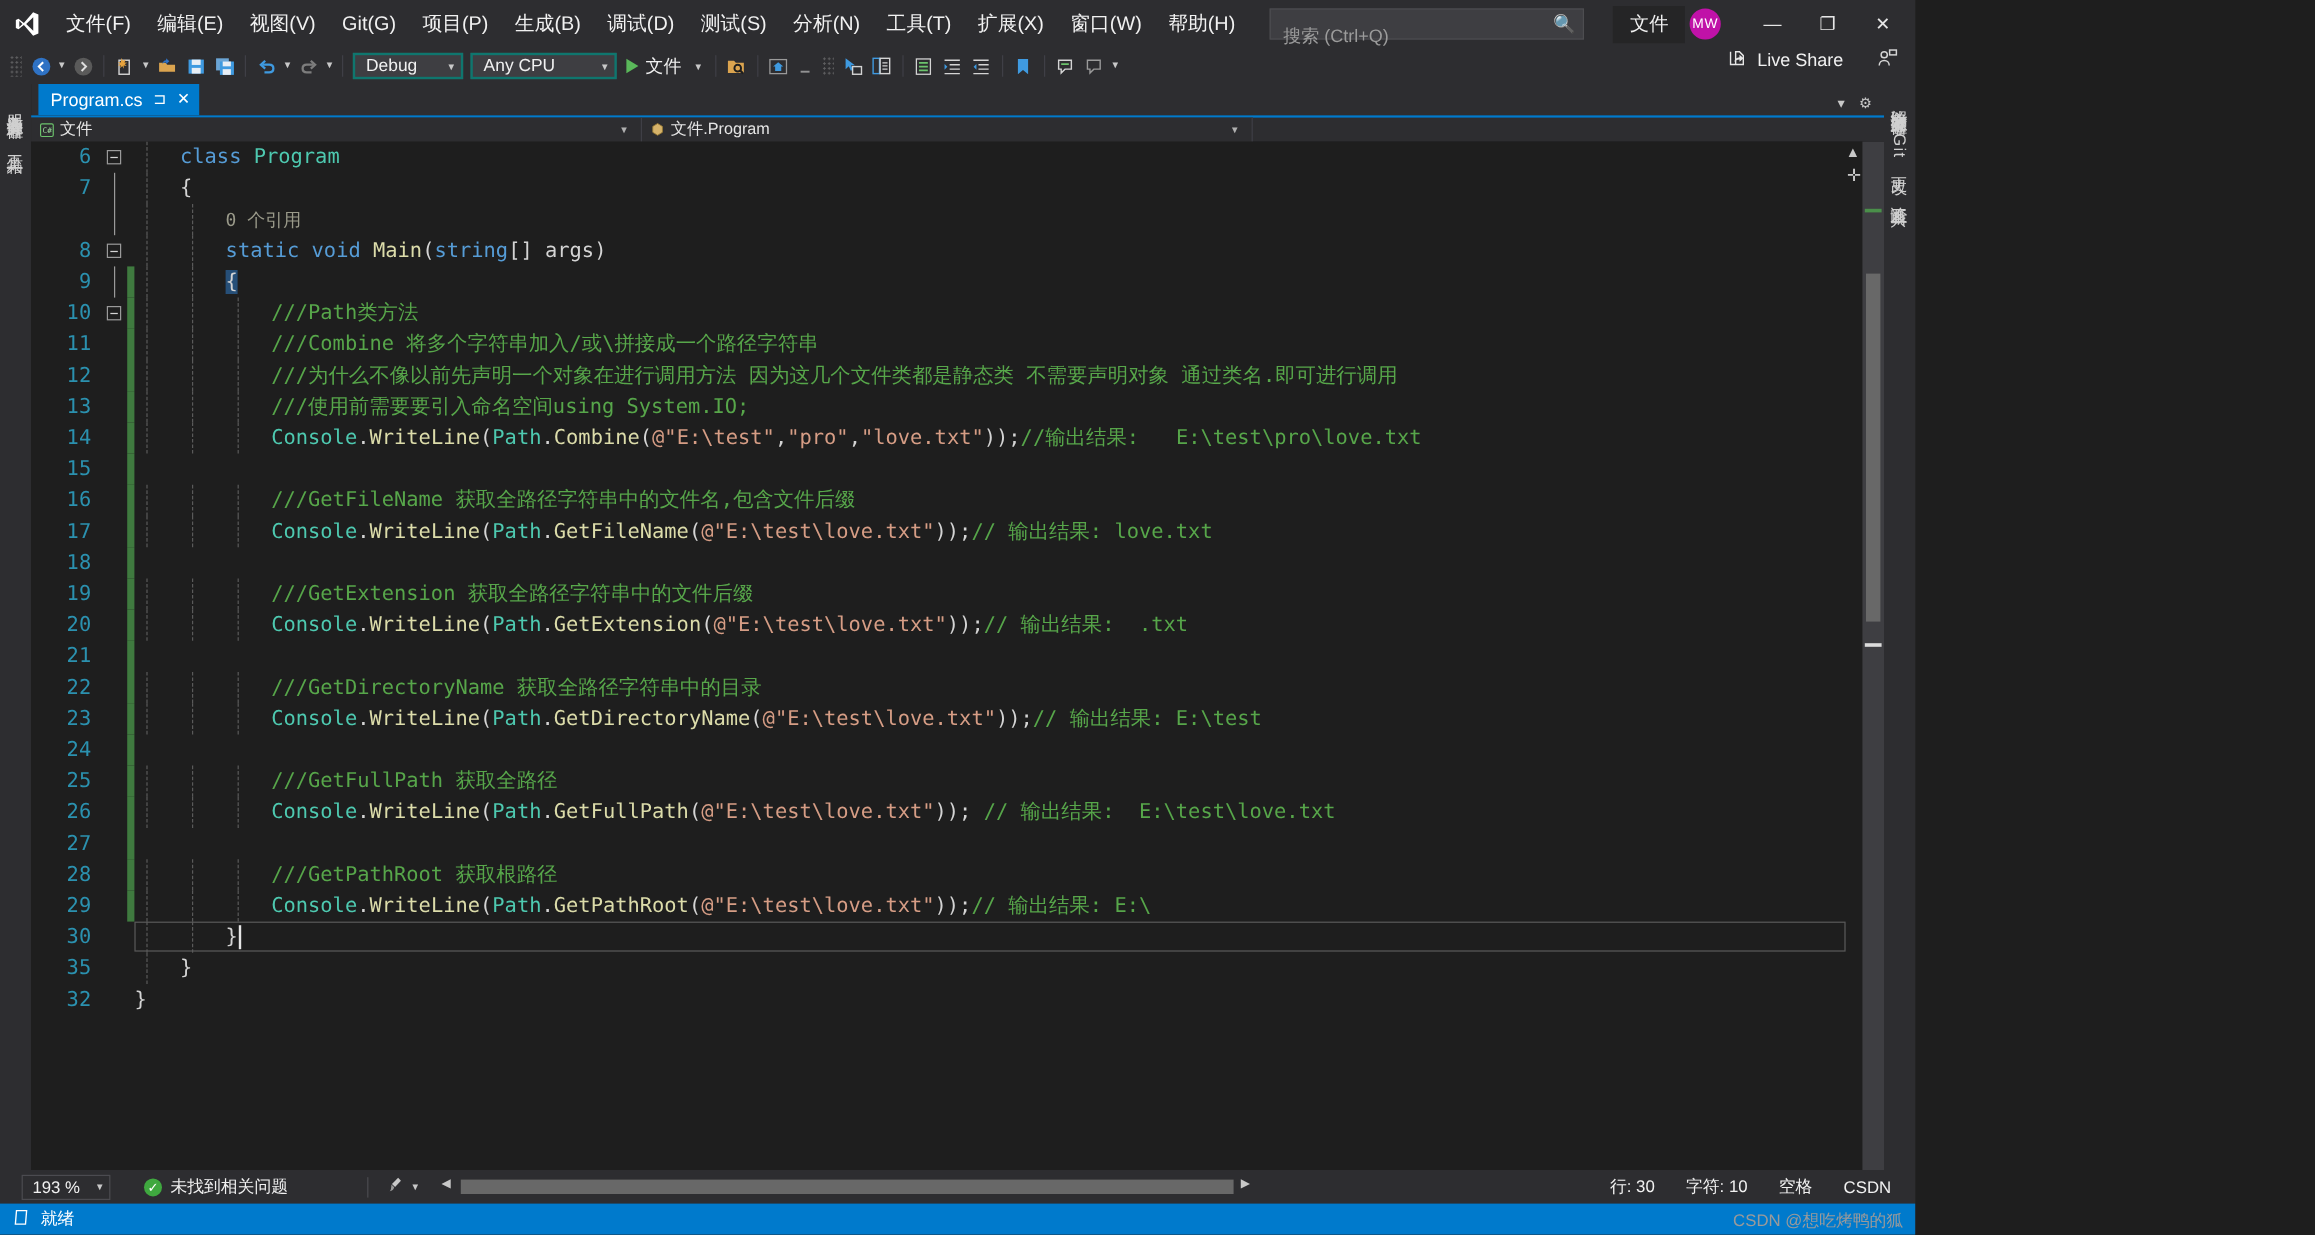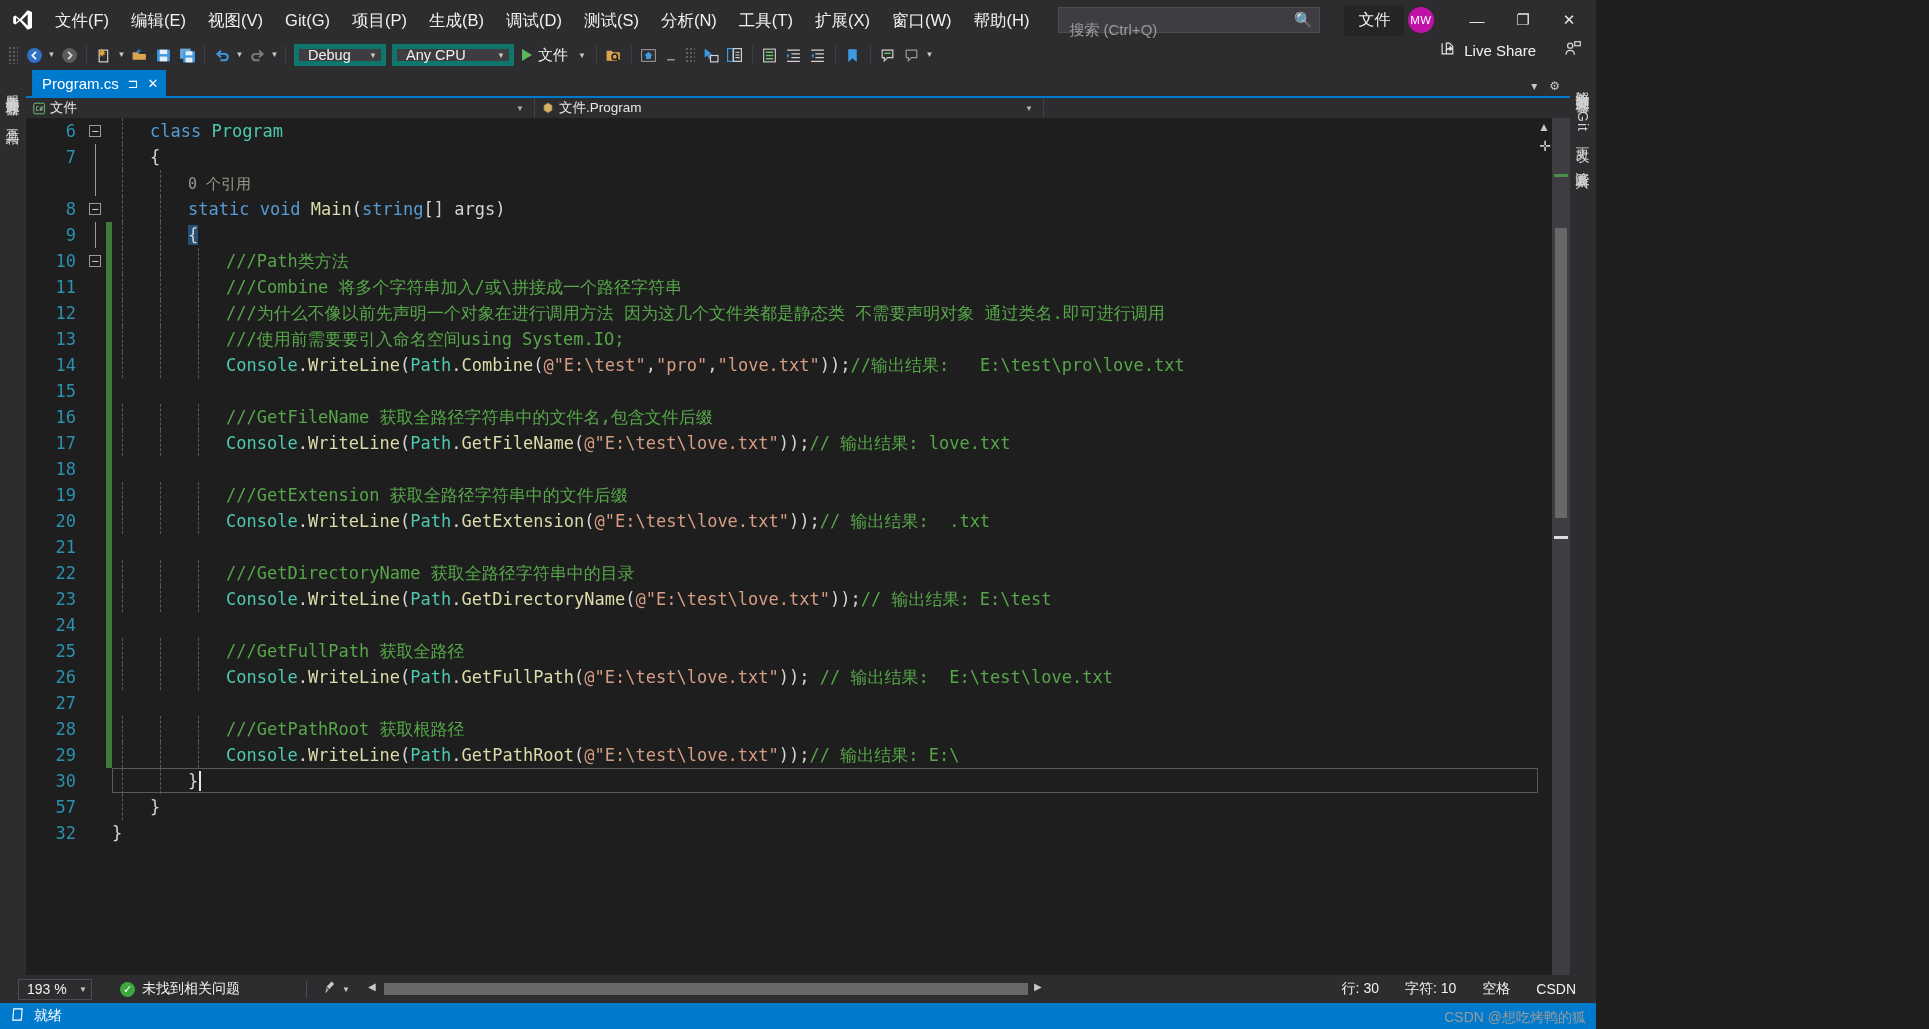--- a/index.html
+++ b/index.html
@@ -48,21 +48,21 @@
     flex:0 0 30px; padding-left:8px; gap:0px;
   }
   .grip { width:10px; height:18px; opacity:.45;
     background-image: radial-gradient(#9a9a9a 35%, transparent 36%);
     background-size:4px 4px; margin-right:4px;}
   .tbtn { height:26px; min-width:24px; display:flex; align-items:center; justify-content:center; padding:0 3px; color:#c8c8c8;}
   .tbtn svg { width:17px; height:17px; }
   .caret { width:11px; text-align:center; color:#c8c8c8; font-size:8px; line-height:26px;}
   .tsep { width:1px; height:18px; background:#3f3f46; margin:0 5px; }
   .combo {
-    height:22px; background:#3e3e42; border:5px solid #0f766e; color:#f1f1f1;
+    height:22px; background:#3e3e42; border:2px solid #0f766e; color:#f1f1f1;
     font-size:14.5px; display:flex; align-items:center; padding:0 4px 0 9px; margin:0 3px;
   }
   .combo .cval{flex:1; white-space:nowrap;}
   .combo .cdd{font-size:8px; color:#c8c8c8; padding-left:10px;}
   .run-btn{display:flex;align-items:center;gap:6px;height:26px;padding:0 5px;color:#f1f1f1;font-size:15px;}
   .tri{width:0;height:0;border-left:10px solid #5ab85a;border-top:6.5px solid transparent;border-bottom:6.5px solid transparent;}
 
   
   .bodyrow { flex:1; display:flex; min-height:0; }
   .vtabs { width:26px; background:#2d2d30; display:flex; flex-direction:column; align-items:center; padding-top:14px; gap:26px;}
@@ -406,21 +406,21 @@
             <div class="row"><div class="gut-num">21</div><div class="fold"></div><div class="chbar green"></div><div class="codecell" style="padding-left: 114px; position: relative;"><span style="position: absolute; top: 0px; bottom: 0px; width: 0px; border-left: 1px dashed rgb(90, 90, 90); left: 10px;"></span><span style="position: absolute; top: 0px; bottom: 0px; width: 0px; border-left: 1px dashed rgb(90, 90, 90); left: 48px;"></span><span style="position: absolute; top: 0px; bottom: 0px; width: 0px; border-left: 1px dashed rgb(90, 90, 90); left: 86px;"></span></div></div>
             <div class="row"><div class="gut-num">22</div><div class="fold"></div><div class="chbar green"></div><div class="codecell" style="padding-left: 114px; position: relative;"><span style="position: absolute; top: 0px; bottom: 0px; width: 0px; border-left: 1px dashed rgb(90, 90, 90); left: 10px;"></span><span style="position: absolute; top: 0px; bottom: 0px; width: 0px; border-left: 1px dashed rgb(90, 90, 90); left: 48px;"></span><span style="position: absolute; top: 0px; bottom: 0px; width: 0px; border-left: 1px dashed rgb(90, 90, 90); left: 86px;"></span><span class="cmt">///GetDirectoryName 获取全路径字符串中的目录</span></div></div>
             <div class="row"><div class="gut-num">23</div><div class="fold"></div><div class="chbar green"></div><div class="codecell" style="padding-left: 114px; position: relative;"><span style="position: absolute; top: 0px; bottom: 0px; width: 0px; border-left: 1px dashed rgb(90, 90, 90); left: 10px;"></span><span style="position: absolute; top: 0px; bottom: 0px; width: 0px; border-left: 1px dashed rgb(90, 90, 90); left: 48px;"></span><span style="position: absolute; top: 0px; bottom: 0px; width: 0px; border-left: 1px dashed rgb(90, 90, 90); left: 86px;"></span><span class="typ">Console</span><span class="punc">.</span><span class="mth">WriteLine</span><span class="punc">(</span><span class="typ">Path</span><span class="punc">.</span><span class="mth">GetDirectoryName</span><span class="punc">(</span><span class="str">@"E:\test\love.txt"</span><span class="punc">));</span><span class="cmt">// 输出结果: E:\test</span></div></div>
             <div class="row"><div class="gut-num">24</div><div class="fold"></div><div class="chbar green"></div><div class="codecell" style="padding-left: 114px; position: relative;"><span style="position: absolute; top: 0px; bottom: 0px; width: 0px; border-left: 1px dashed rgb(90, 90, 90); left: 10px;"></span><span style="position: absolute; top: 0px; bottom: 0px; width: 0px; border-left: 1px dashed rgb(90, 90, 90); left: 48px;"></span><span style="position: absolute; top: 0px; bottom: 0px; width: 0px; border-left: 1px dashed rgb(90, 90, 90); left: 86px;"></span></div></div>
             <div class="row"><div class="gut-num">25</div><div class="fold"></div><div class="chbar green"></div><div class="codecell" style="padding-left: 114px; position: relative;"><span style="position: absolute; top: 0px; bottom: 0px; width: 0px; border-left: 1px dashed rgb(90, 90, 90); left: 10px;"></span><span style="position: absolute; top: 0px; bottom: 0px; width: 0px; border-left: 1px dashed rgb(90, 90, 90); left: 48px;"></span><span style="position: absolute; top: 0px; bottom: 0px; width: 0px; border-left: 1px dashed rgb(90, 90, 90); left: 86px;"></span><span class="cmt">///GetFullPath 获取全路径</span></div></div>
             <div class="row"><div class="gut-num">26</div><div class="fold"></div><div class="chbar green"></div><div class="codecell" style="padding-left: 114px; position: relative;"><span style="position: absolute; top: 0px; bottom: 0px; width: 0px; border-left: 1px dashed rgb(90, 90, 90); left: 10px;"></span><span style="position: absolute; top: 0px; bottom: 0px; width: 0px; border-left: 1px dashed rgb(90, 90, 90); left: 48px;"></span><span style="position: absolute; top: 0px; bottom: 0px; width: 0px; border-left: 1px dashed rgb(90, 90, 90); left: 86px;"></span><span class="typ">Console</span><span class="punc">.</span><span class="mth">WriteLine</span><span class="punc">(</span><span class="typ">Path</span><span class="punc">.</span><span class="mth">GetFullPath</span><span class="punc">(</span><span class="str">@"E:\test\love.txt"</span><span class="punc">)); </span><span class="cmt">// 输出结果:  E:\test\love.txt</span></div></div>
             <div class="row"><div class="gut-num">27</div><div class="fold"></div><div class="chbar green"></div><div class="codecell" style="padding-left: 114px; position: relative;"><span style="position: absolute; top: 0px; bottom: 0px; width: 0px; border-left: 1px dashed rgb(90, 90, 90); left: 10px;"></span><span style="position: absolute; top: 0px; bottom: 0px; width: 0px; border-left: 1px dashed rgb(90, 90, 90); left: 48px;"></span><span style="position: absolute; top: 0px; bottom: 0px; width: 0px; border-left: 1px dashed rgb(90, 90, 90); left: 86px;"></span></div></div>
             <div class="row"><div class="gut-num">28</div><div class="fold"></div><div class="chbar green"></div><div class="codecell" style="padding-left: 114px; position: relative;"><span style="position: absolute; top: 0px; bottom: 0px; width: 0px; border-left: 1px dashed rgb(90, 90, 90); left: 10px;"></span><span style="position: absolute; top: 0px; bottom: 0px; width: 0px; border-left: 1px dashed rgb(90, 90, 90); left: 48px;"></span><span style="position: absolute; top: 0px; bottom: 0px; width: 0px; border-left: 1px dashed rgb(90, 90, 90); left: 86px;"></span><span class="cmt">///GetPathRoot 获取根路径</span></div></div>
             <div class="row"><div class="gut-num">29</div><div class="fold"></div><div class="chbar green"></div><div class="codecell" style="padding-left: 114px; position: relative;"><span style="position: absolute; top: 0px; bottom: 0px; width: 0px; border-left: 1px dashed rgb(90, 90, 90); left: 10px;"></span><span style="position: absolute; top: 0px; bottom: 0px; width: 0px; border-left: 1px dashed rgb(90, 90, 90); left: 48px;"></span><span style="position: absolute; top: 0px; bottom: 0px; width: 0px; border-left: 1px dashed rgb(90, 90, 90); left: 86px;"></span><span class="typ">Console</span><span class="punc">.</span><span class="mth">WriteLine</span><span class="punc">(</span><span class="typ">Path</span><span class="punc">.</span><span class="mth">GetPathRoot</span><span class="punc">(</span><span class="str">@"E:\test\love.txt"</span><span class="punc">));</span><span class="cmt">// 输出结果: E:\</span></div></div>
             <div class="row"><div class="gut-num">30</div><div class="fold"></div><div class="chbar"></div><div class="codecell" style="padding-left: 76px; position: relative;"><span style="position: absolute; top: 0px; bottom: 0px; width: 0px; border-left: 1px dashed rgb(90, 90, 90); left: 10px;"></span><span style="position: absolute; top: 0px; bottom: 0px; width: 0px; border-left: 1px dashed rgb(90, 90, 90); left: 48px;"></span><span class="punc">}</span><span style="position: absolute; left: 0px; right: 14px; top: 0px; height: 25px; border: 1px solid rgb(90, 90, 90); pointer-events: none;"></span><span style="position: absolute; top: 3px; left: 87px; width: 2px; height: 20px; background: rgb(230, 230, 230);"></span></div></div>
-            <div class="row"><div class="gut-num">57</div><div class="fold"></div><div class="chbar"></div><div class="codecell" style="padding-left: 38px; position: relative;"><span style="position: absolute; top: 0px; bottom: 0px; width: 0px; border-left: 1px dashed rgb(90, 90, 90); left: 10px;"></span><span class="punc">}</span></div></div>
+            <div class="row"><div class="gut-num">35</div><div class="fold"></div><div class="chbar"></div><div class="codecell" style="padding-left: 38px; position: relative;"><span style="position: absolute; top: 0px; bottom: 0px; width: 0px; border-left: 1px dashed rgb(90, 90, 90); left: 10px;"></span><span class="punc">}</span></div></div>
             <div class="row"><div class="gut-num">32</div><div class="fold"></div><div class="chbar"></div><div class="codecell" style="padding-left: 0px; position: relative;"><span class="punc">}</span></div></div>
           </div>
 
         <div class="vscroll">
           <div class="mark" style="top:56px;background:#4a8f4a;"></div>
           <div class="thumb" style="top:110px;height:290px;"></div>
           <div class="mark" style="top:418px;background:#dcdcdc;"></div>
         </div>
 
         <div style="position:absolute;right:20px;top:2px;color:#c8c8c8;font-size:12px;">▲</div>

